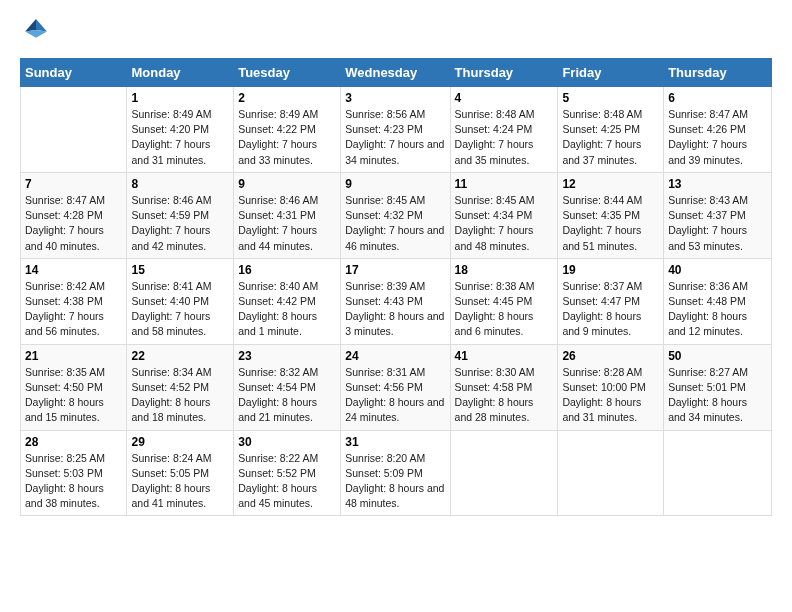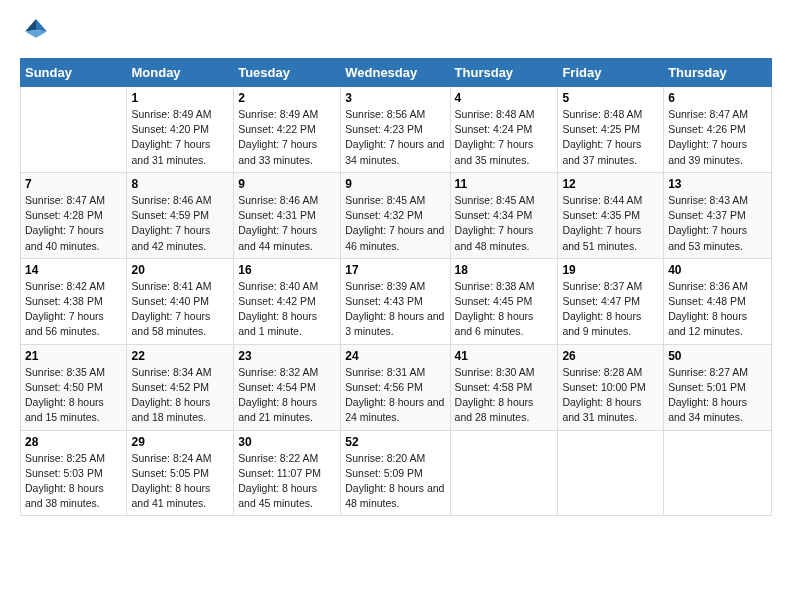--- a/index.html
+++ b/index.html
@@ -230,21 +230,21 @@
       </tr>
       <tr>
         <td>
           <span class="day-number">14</span>
           <div class="day-info">Sunrise: 8:42 AM
 Sunset: 4:38 PM
 Daylight: 7 hours
 and 56 minutes.</div>
         </td>
         <td>
-          <span class="day-number">20</span>
+          <span class="day-number">15</span>
           <div class="day-info">Sunrise: 8:41 AM
 Sunset: 4:40 PM
 Daylight: 7 hours
 and 58 minutes.</div>
         </td>
         <td>
           <span class="day-number">16</span>
           <div class="day-info">Sunrise: 8:40 AM
 Sunset: 4:42 PM
 Daylight: 8 hours
@@ -341,26 +341,26 @@
         <td>
           <span class="day-number">29</span>
           <div class="day-info">Sunrise: 8:24 AM
 Sunset: 5:05 PM
 Daylight: 8 hours
 and 41 minutes.</div>
         </td>
         <td>
           <span class="day-number">30</span>
           <div class="day-info">Sunrise: 8:22 AM
-Sunset: 11:07 PM
+Sunset: 5:52 PM
 Daylight: 8 hours
 and 45 minutes.</div>
         </td>
         <td>
-          <span class="day-number">52</span>
+          <span class="day-number">31</span>
           <div class="day-info">Sunrise: 8:20 AM
 Sunset: 5:09 PM
 Daylight: 8 hours
 and 48 minutes.</div>
         </td>
         <td class="empty-cell"></td>
         <td class="empty-cell"></td>
         <td class="empty-cell"></td>
       </tr>
     </tbody>

